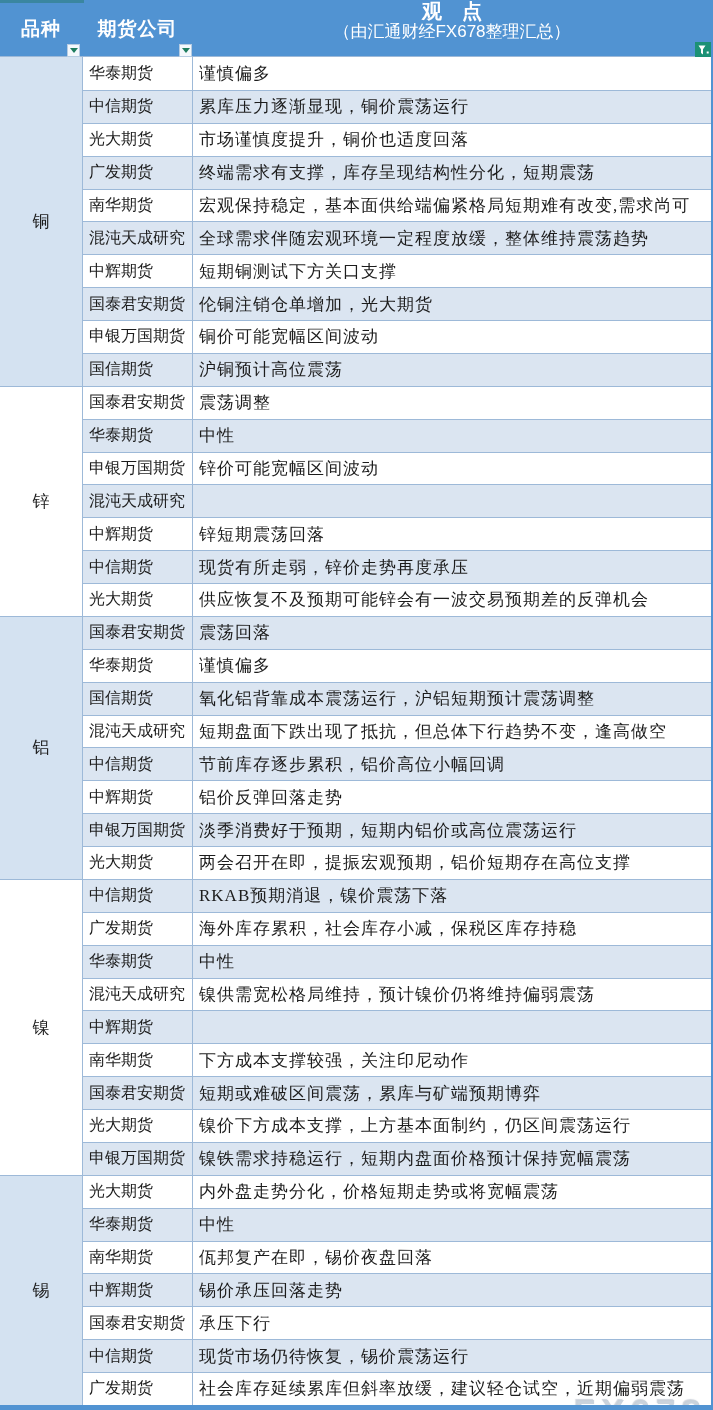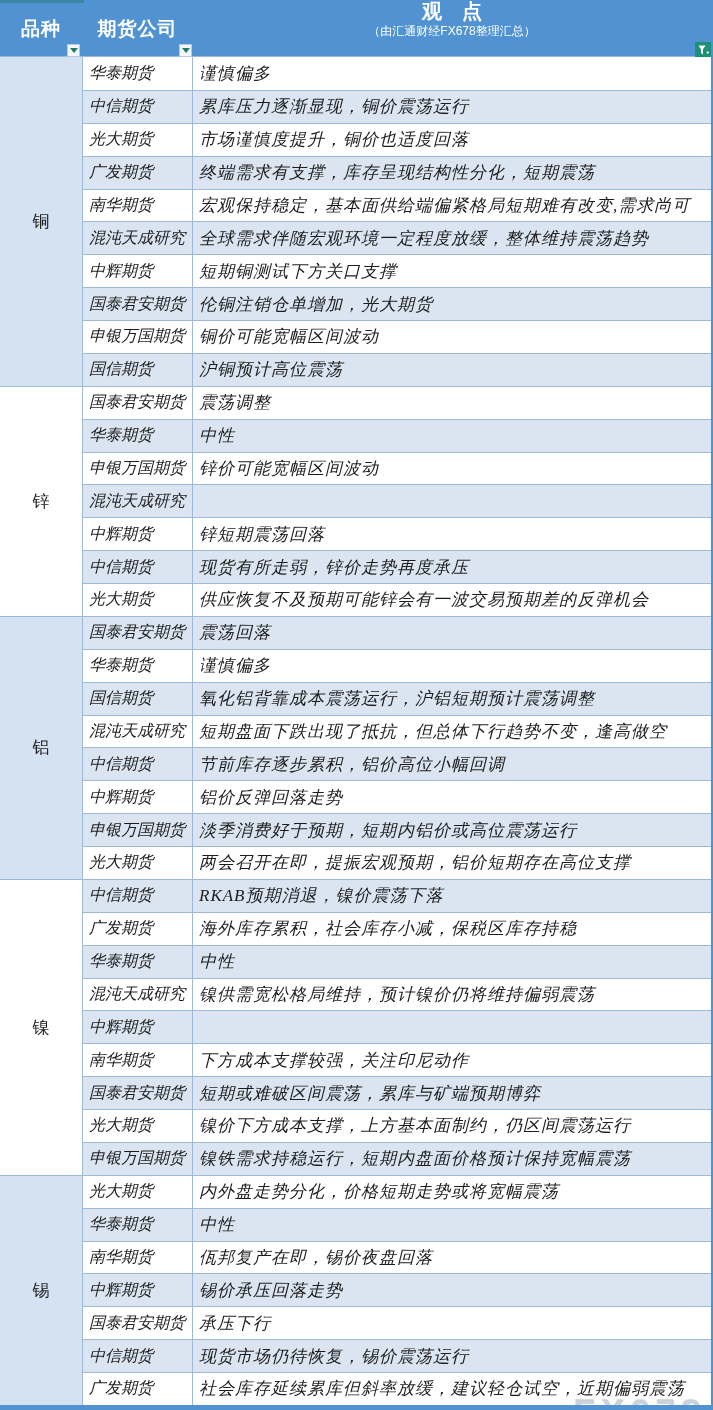--- a/index.html
+++ b/index.html
@@ -16,21 +16,21 @@
     box-sizing:border-box;
     font-family:"Liberation Sans", sans-serif;
   }
   .corner-strip{position:absolute;top:0;left:0;width:84px;height:3px;background:var(--corner-teal);}
   .h-cell{position:absolute;top:0;height:57px;display:flex;align-items:center;justify-content:center;}
   .h-variety{left:0;width:82px;}
   .h-company{left:82px;width:111px;}
   .h-label{color:#fff;font-weight:bold;font-size:19px;letter-spacing:1px;}
   .h-view{left:193px;width:518px;flex-direction:column;justify-content:flex-start;padding-top:0;box-sizing:border-box;}
   .h-view-title{color:#fff;font-weight:bold;font-size:20px;white-space:pre;line-height:22px;}
-  .h-view-sub{color:#fff;font-size:12px;line-height:17px;margin-top:1px;}
+  .h-view-sub{color:#fff;font-size:17px;line-height:17px;margin-top:1px;}
   
   .filter-btn{
     position:absolute;width:13px;height:13px;top:44px;
     background:#f4f8fc;border:1px solid #b6cce2;box-sizing:border-box;
     display:flex;align-items:center;justify-content:center;padding:0;cursor:pointer;
   }
   .fb1{left:67px;} .fb2{left:179px;}
   .filter-arrow{
     width:0;height:0;border-left:4px solid transparent;border-right:4px solid transparent;
     border-top:5px solid var(--arrow-green);
@@ -42,21 +42,21 @@
   
   .tbody{position:absolute;top:57px;left:0;width:713px;}
   .section{display:flex;}
   .variety{
     width:83px;box-sizing:border-box;border-right:1px solid var(--border);
     display:flex;align-items:center;justify-content:center;
     font-size:17px;background:#fff;
   }
   .variety.shaded{background:var(--leftcol-blue);}
   .rows{flex:1;min-width:0;}
-  .row{display:flex;height:32.878px;box-sizing:border-box;background:#fff;font-style:italic;}
+  .row{display:flex;height:32.878px;box-sizing:border-box;background:#fff;}
   .row.alt{background:var(--row-blue);}
   .bt{border-top:1px solid var(--border);}
   .cell{display:flex;align-items:center;box-sizing:border-box;overflow:hidden;white-space:nowrap;}
   .company{width:110px;border-right:1px solid var(--border);padding-left:6px;font-size:16px;flex:none;}
   .view{flex:1;padding-left:6px;font-size:17px;letter-spacing:1px;}
   
   .right-edge{position:absolute;top:0;right:0;width:2px;height:1410px;background:var(--header-blue);}
   .bottom-bar{position:absolute;left:0;bottom:0;width:713px;height:5px;background:var(--header-blue);}
   .watermark{
     position:absolute;left:574px;top:1352px;

